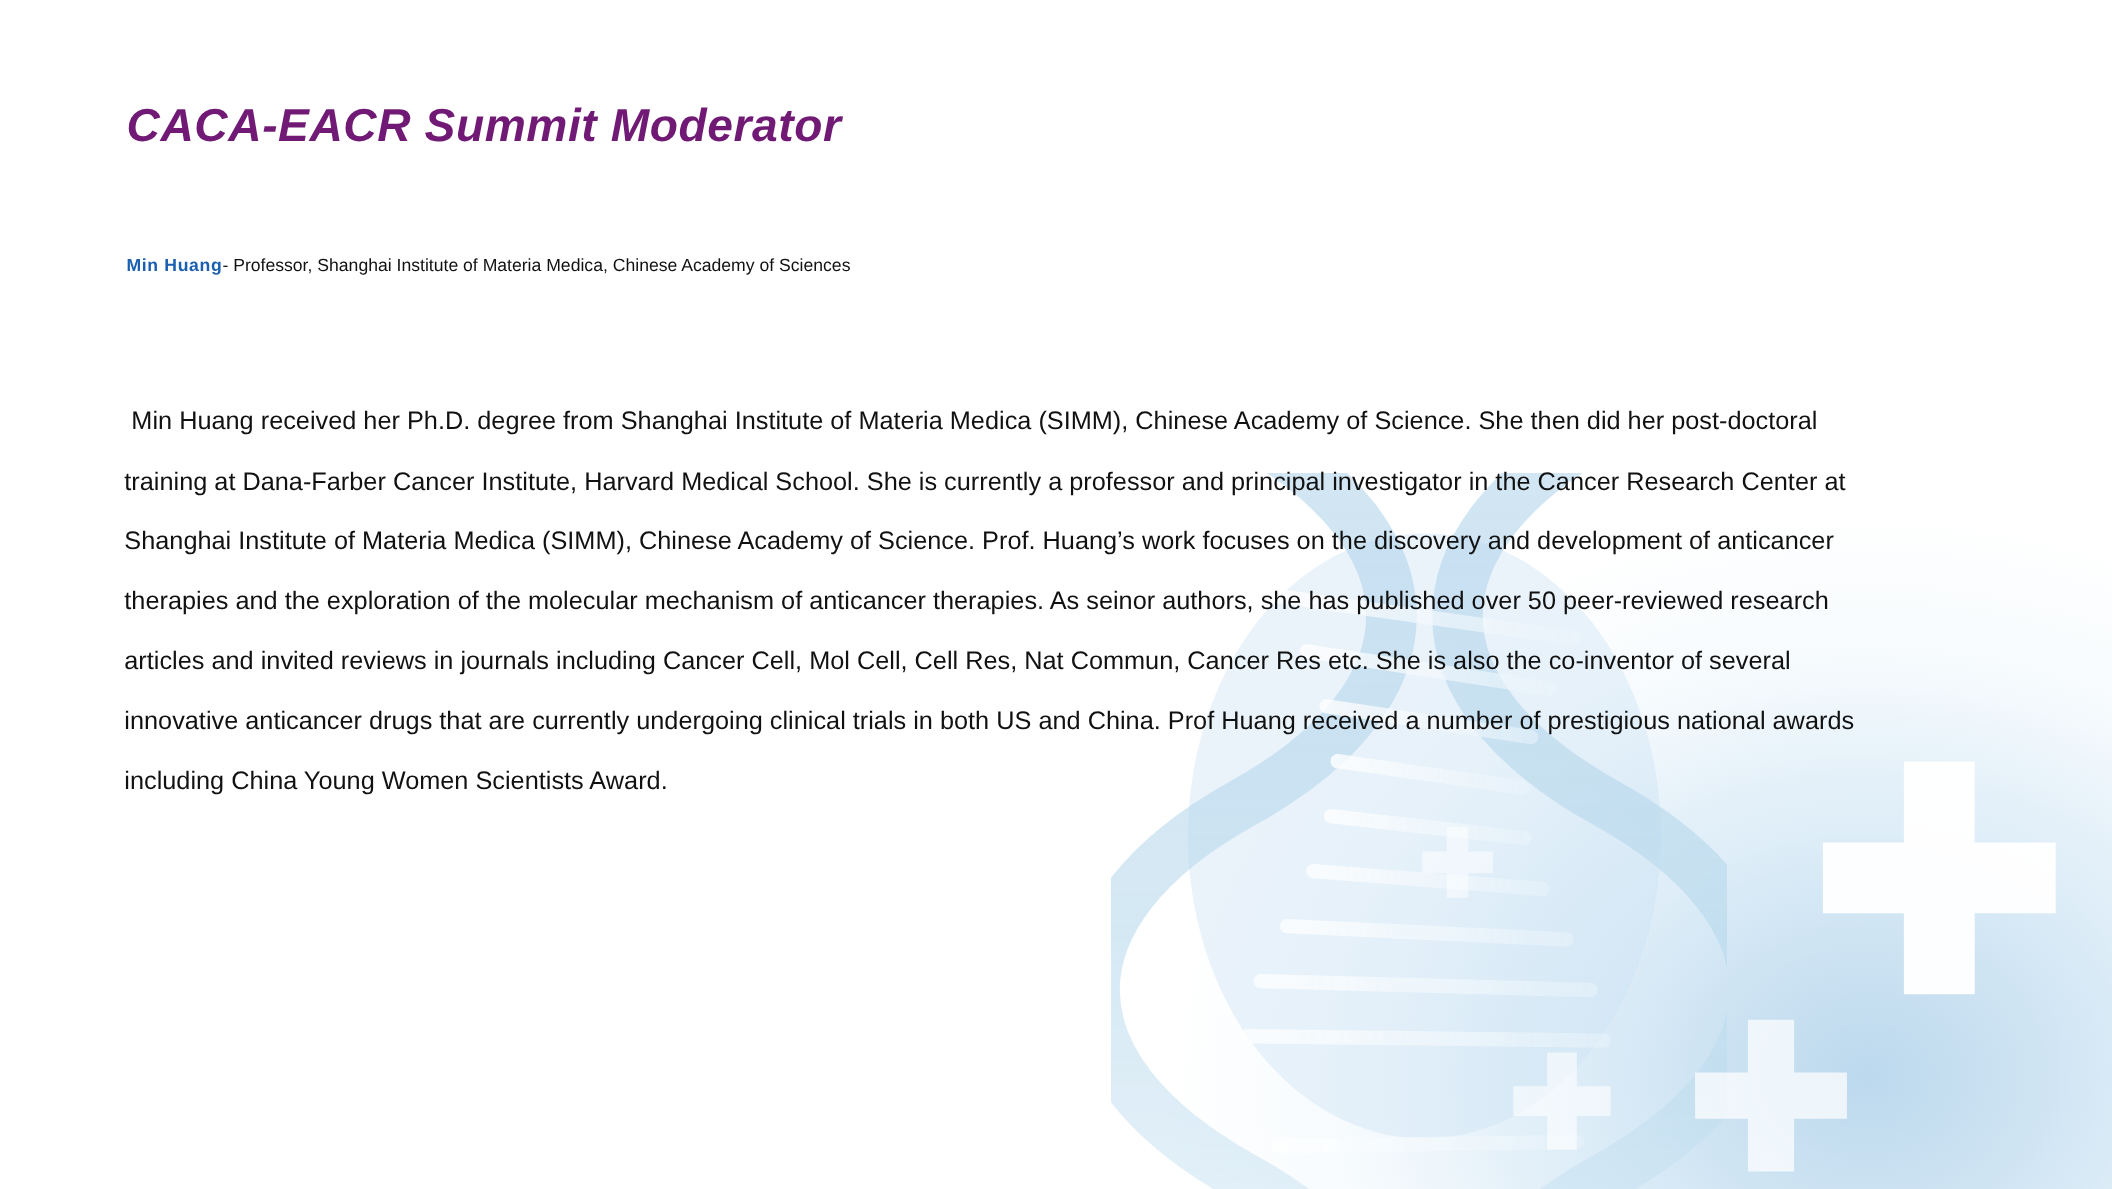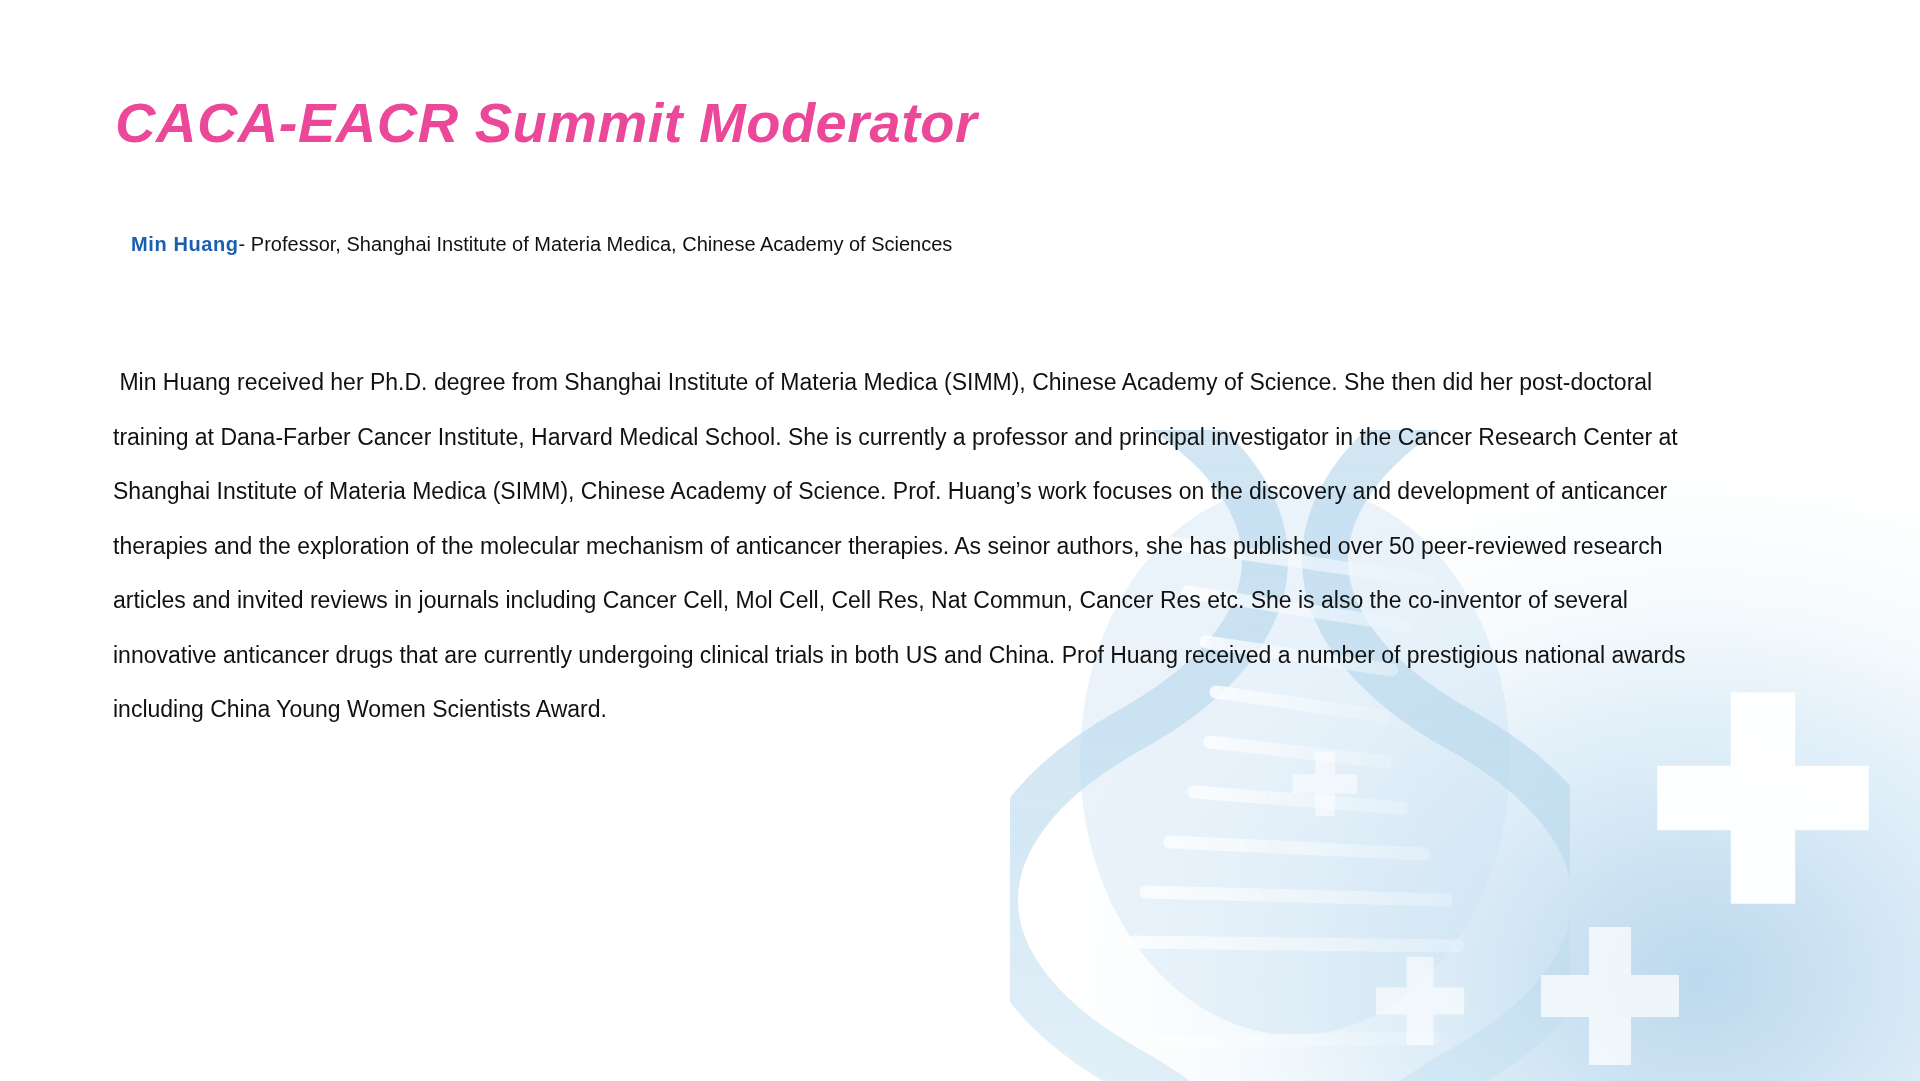--- a/index.html
+++ b/index.html
@@ -78,36 +78,35 @@
   
   #content {
     position: relative;
     z-index: 2;
   }
 
   #page-title {
     position: absolute;
     left: 115px;
     top: 50px;
-    font-size: 56px;
+    font-size: 42px;
     font-style: italic;
     font-weight: bold;
-    color: #ec4899;
+    color: #701a75;
     letter-spacing: 0.5px;
     white-space: nowrap;
     margin-top: 40px;
   }
 
   #person-line {
     position: absolute;
     left: 115px;
     top: 233px;
-    font-size: 20px;
+    font-size: 16px;
     white-space: nowrap;
-    margin-left: 16px;
   }
   #person-name {
     color: #1a5fb0;
     font-weight: bold;
     letter-spacing: 0.6px;
   }
   #person-sep {
     color: #1c1c1c;
   }
   #person-role {

